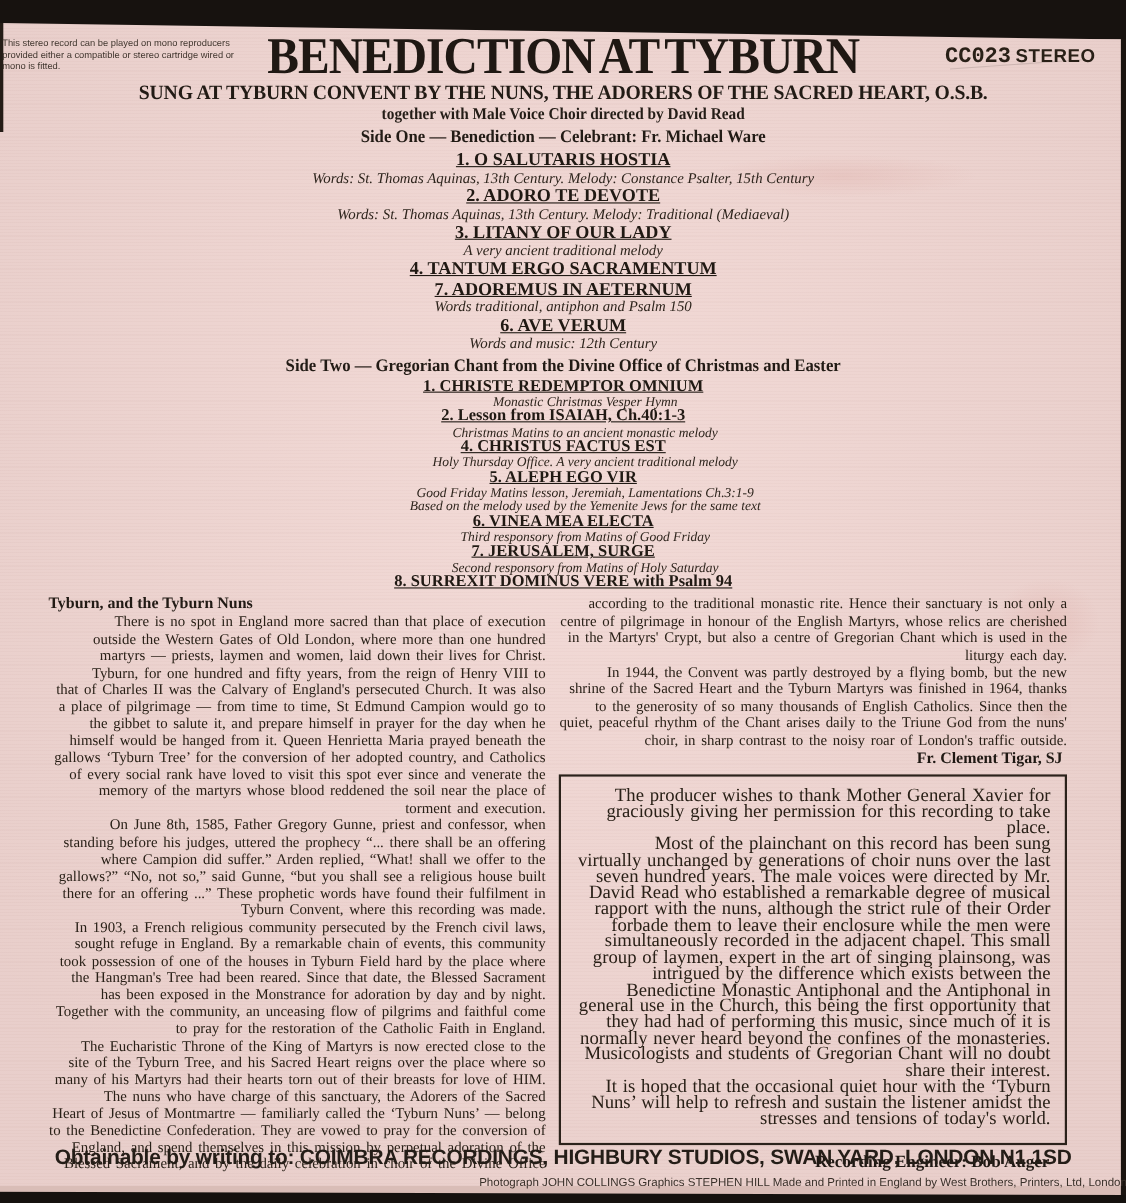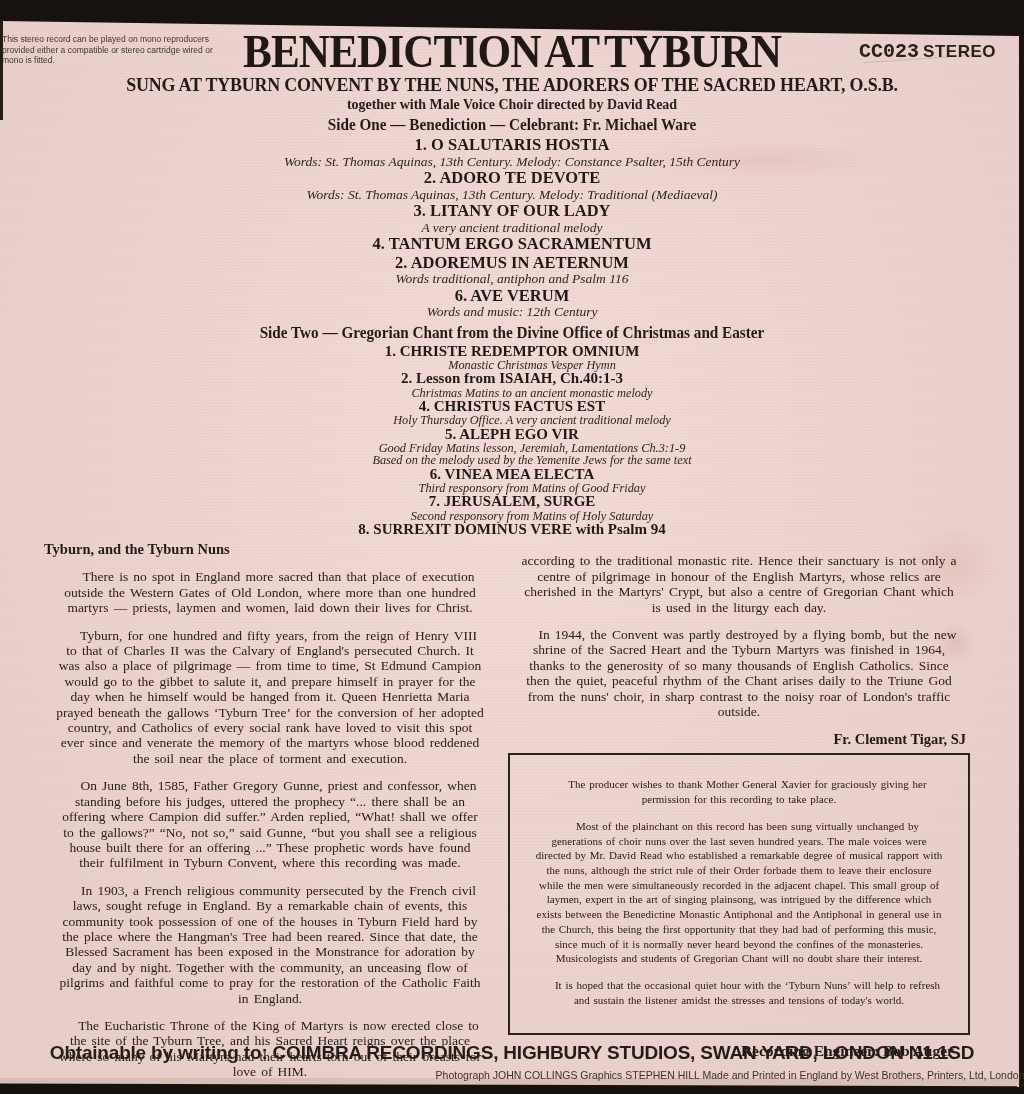--- a/index.html
+++ b/index.html
@@ -56,38 +56,38 @@
   }
   .subtitle2{
     text-align:center;font-weight:bold;font-size:15px;line-height:16px;margin-top:1px;
     transform:scaleX(0.93);color:#241d17;
   }
   .side-heading{
     text-align:center;font-weight:bold;font-size:16px;line-height:17px;margin-top:4px;
     transform:scaleX(0.95);color:#221b15;
   }
   .tracklist{margin-top:3px;}
-  .t-title{text-align:center;font-weight:bold;color:#201913;}
+  .t-title{text-align:center;font-weight:bold;color:#201913;text-decoration:underline;}
   .t-detail{text-align:center;font-style:italic;color:#2d241c;}
   .s1 .t-title{font-size:16.5px;line-height:18.5px;}
   .s1 .t-detail{font-size:13.5px;line-height:14.5px;}
   .s2 .t-title{font-size:15px;line-height:15.4px;}
   .s2 .t-detail{font-size:12.3px;line-height:12.3px;margin-left:40px;}
   
   .cols{display:flex;gap:12px;margin-top:4px;padding:0 54px 0 44px;}
   .col-left{width:452px;flex:none;}
   .col-right{flex:1;min-width:0;}
   .essay-heading{font-weight:bold;font-size:14.5px;line-height:16px;color:#221b15;}
-  .essay p{margin:12px;font-size:13.5px;line-height:15.4px;word-spacing:1.8px;text-align:center;}
+  .essay p{margin:0;font-size:13.5px;line-height:15.4px;word-spacing:1.8px;text-align:right;}
   .p-ind{text-indent:17px;}
   .signature{font-weight:bold;font-size:14.5px;text-align:right;padding-right:4px;margin-top:2px;color:#1f1813;}
   .producer-box{
     border:2px solid #2b221b;margin-top:5px;padding:10px 13px 14px 13px;
   }
-  .producer-box p{font-size:11px;line-height:14.7px;word-spacing:1px;}
+  .producer-box p{font-size:17px;line-height:14.7px;word-spacing:1px;}
   .engineer{font-weight:bold;font-size:15.5px;text-align:right;padding-right:16px;margin-top:7px;color:#1f1813;}
   
   .obtainable{
     position:absolute;bottom:30px;left:0;width:100%;text-align:center;z-index:6;
     font-family:"Liberation Sans", sans-serif;font-weight:bold;font-size:19px;
     letter-spacing:-0.2px;color:#241d17;
   }
   .credits{
     position:absolute;bottom:13px;left:0;width:100%;text-align:right;z-index:6;
     font-family:"Liberation Sans", sans-serif;font-size:10.5px;color:#3a312a;padding-left:32px;
@@ -127,22 +127,22 @@
         <div class="t-detail">Words: St. Thomas Aquinas, 13th Century. Melody: Traditional (Mediaeval)</div>
       </div>
       <div class="track">
         <div class="t-title">3. LITANY OF OUR LADY</div>
         <div class="t-detail">A very ancient traditional melody</div>
       </div>
       <div class="track">
         <div class="t-title">4. TANTUM ERGO SACRAMENTUM</div>
       </div>
       <div class="track">
-        <div class="t-title">2. ADOREMUS IN AETERNUM</div>
-        <div class="t-detail">Words traditional, antiphon and Psalm 116</div>
+        <div class="t-title">7. ADOREMUS IN AETERNUM</div>
+        <div class="t-detail">Words traditional, antiphon and Psalm 150</div>
       </div>
       <div class="track">
         <div class="t-title">6. AVE VERUM</div>
         <div class="t-detail">Words and music: 12th Century</div>
       </div>
     </div>
 
     <div class="side-heading">Side Two — Gregorian Chant from the Divine Office of Christmas and Easter</div>
 
     <div class="tracklist s2">

